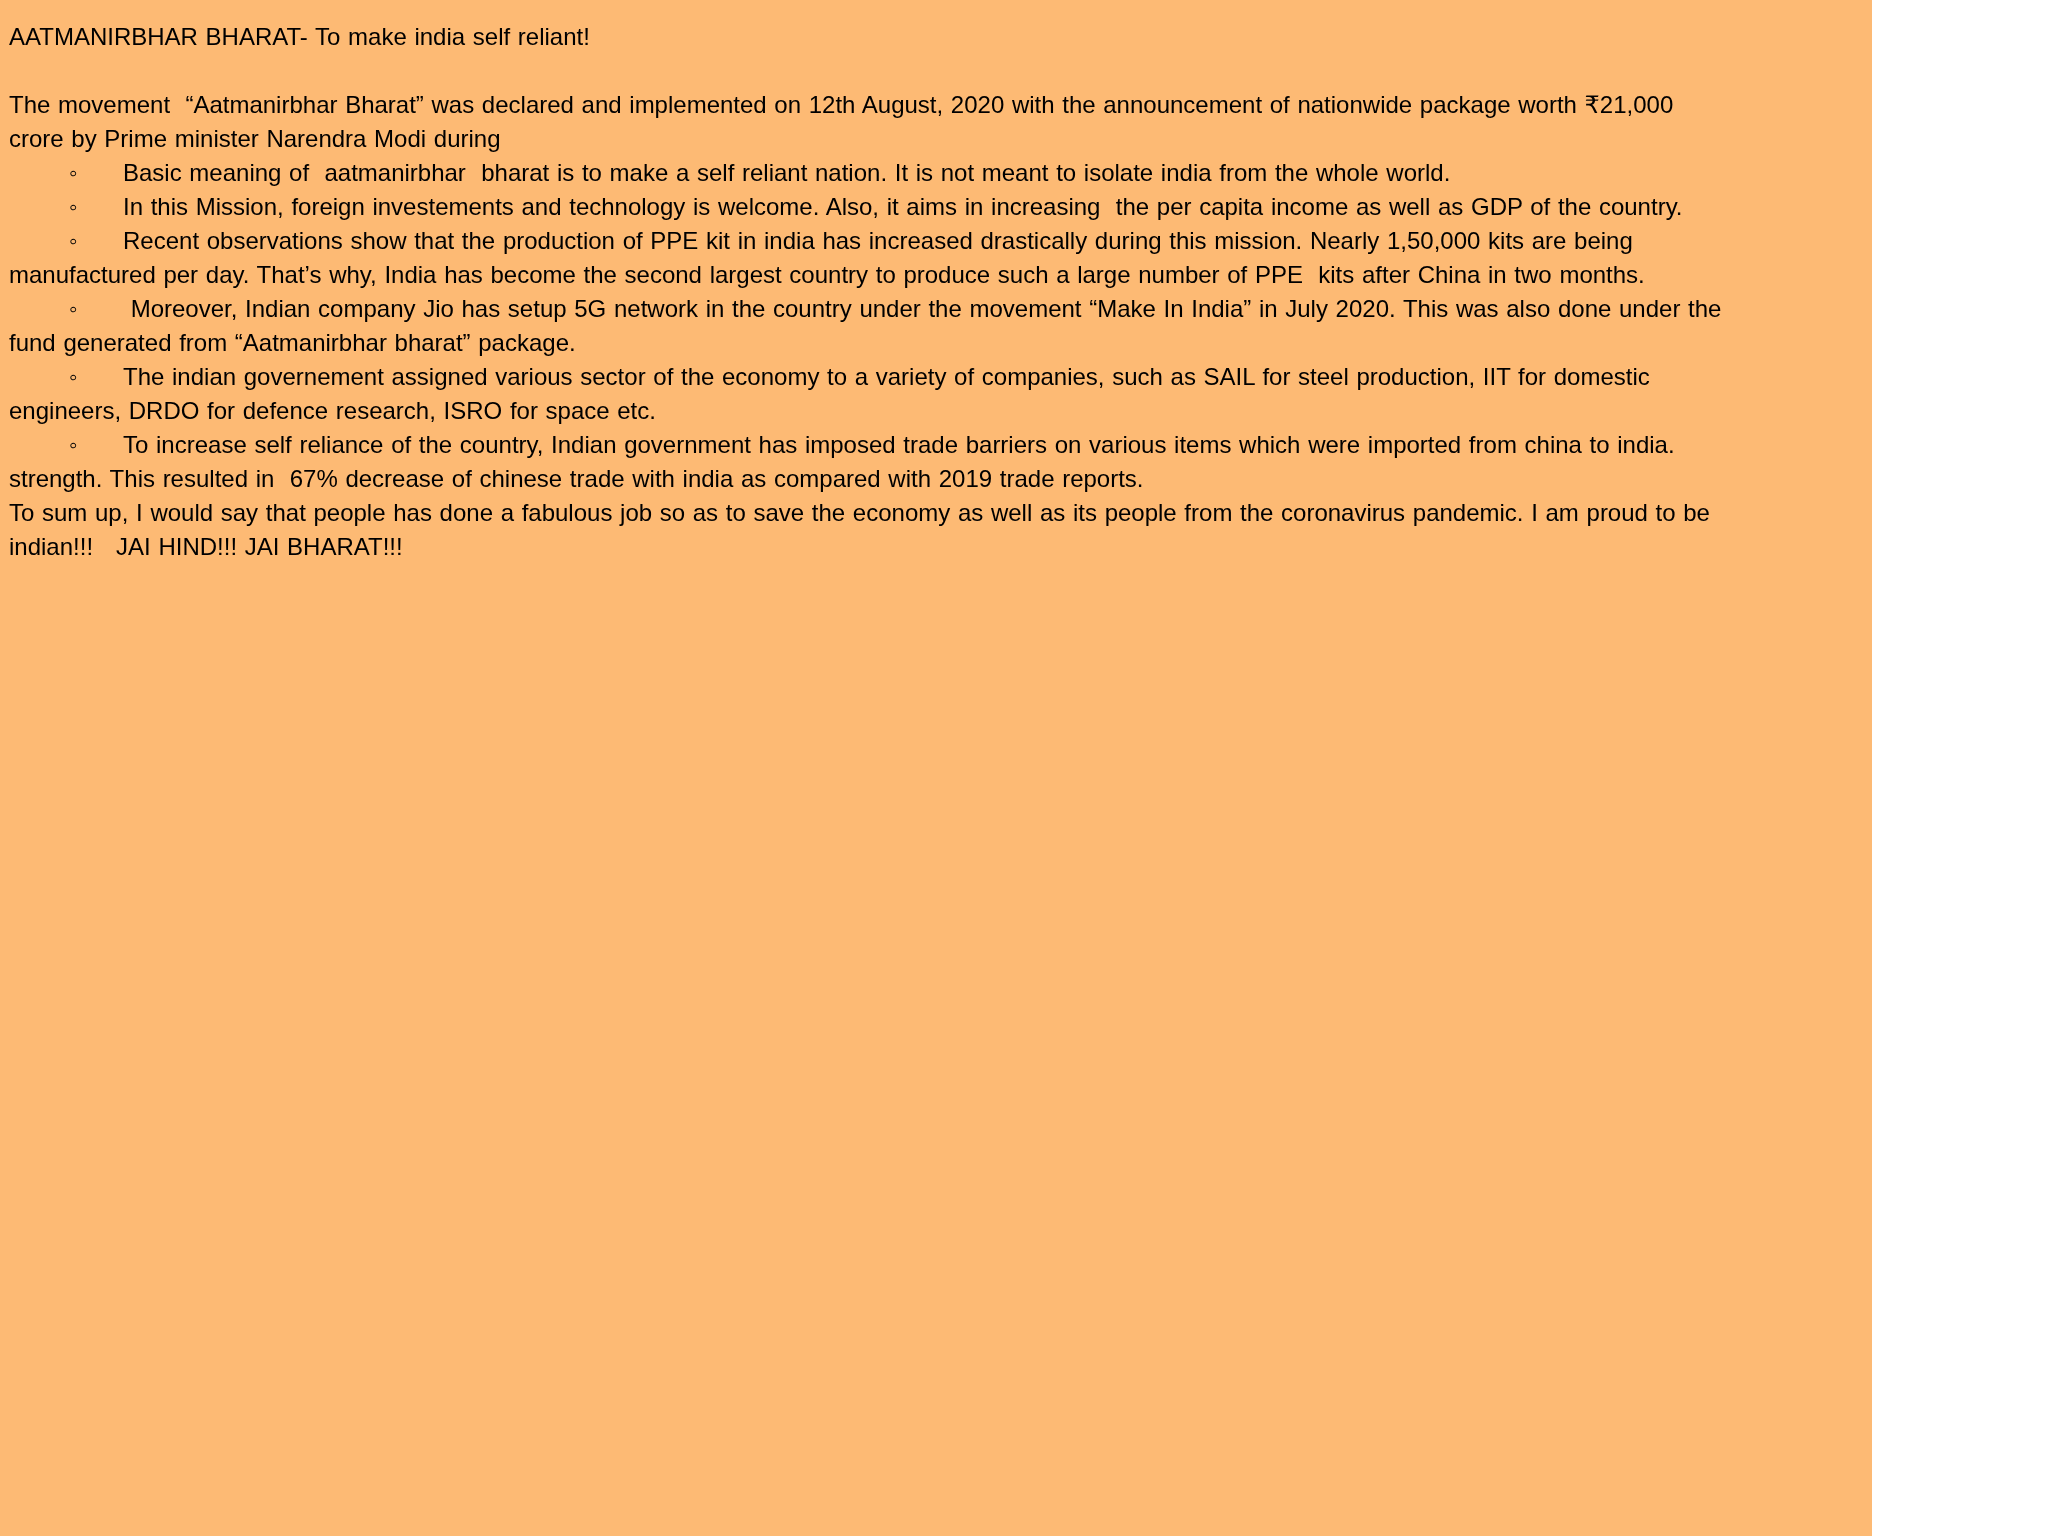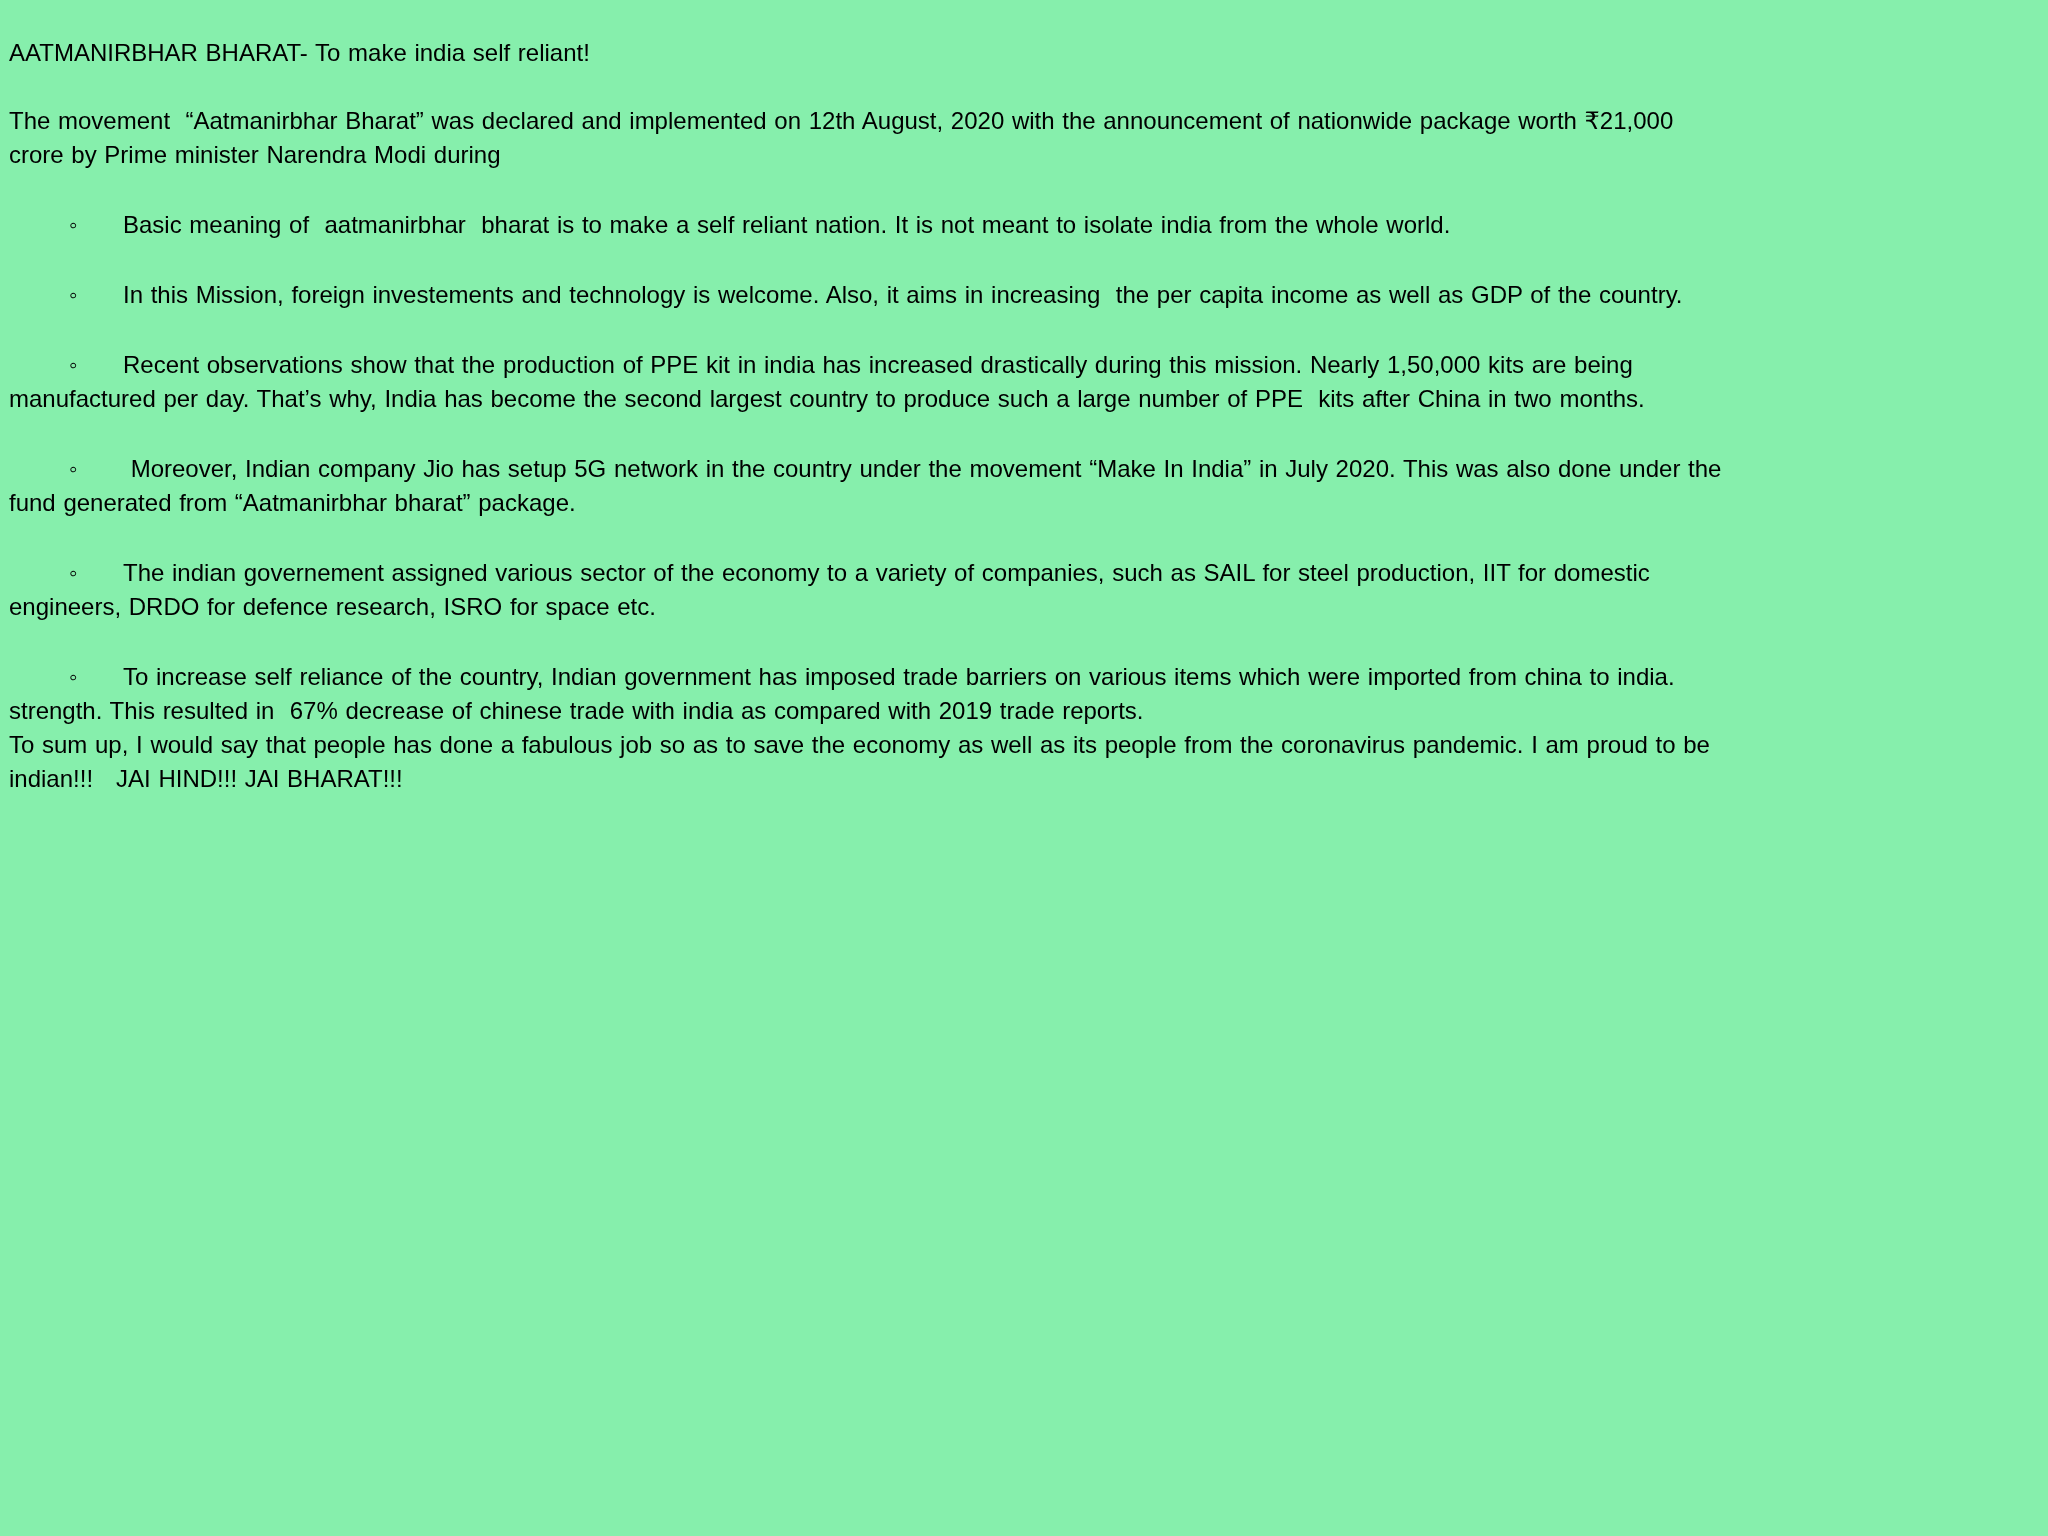--- a/index.html
+++ b/index.html
@@ -9,39 +9,38 @@
   }
   body {
     width: 2048px;
     height: 1536px;
     overflow: hidden;
     font-family: "Liberation Sans", "DejaVu Sans", sans-serif;
     color: #000000;
   }
   .page {
     box-sizing: border-box;
-    width: 2048px;
+    width: 1872px;
     height: 1536px;
-    padding: 36px 6px 0 9px;
-    background: #86efac;
+    padding: 20px 6px 0 9px;
+    background: #fdba74;
   }
   .line {
     font-size: 24px;
     line-height: 34px;
     white-space: pre;
     overflow: hidden;
     word-spacing: 1px;
     color: #000000;
   }
   .line.blank {
     height: 34px;
   }
   .bullet-first {
     padding-left: 60px;
-    margin-top: 36px;
   }
   .marker {
     display: inline-block;
     width: 54px;
     font-size: 24px;
     color: #000000;
   }
 </style>
 </head>
 <body>

